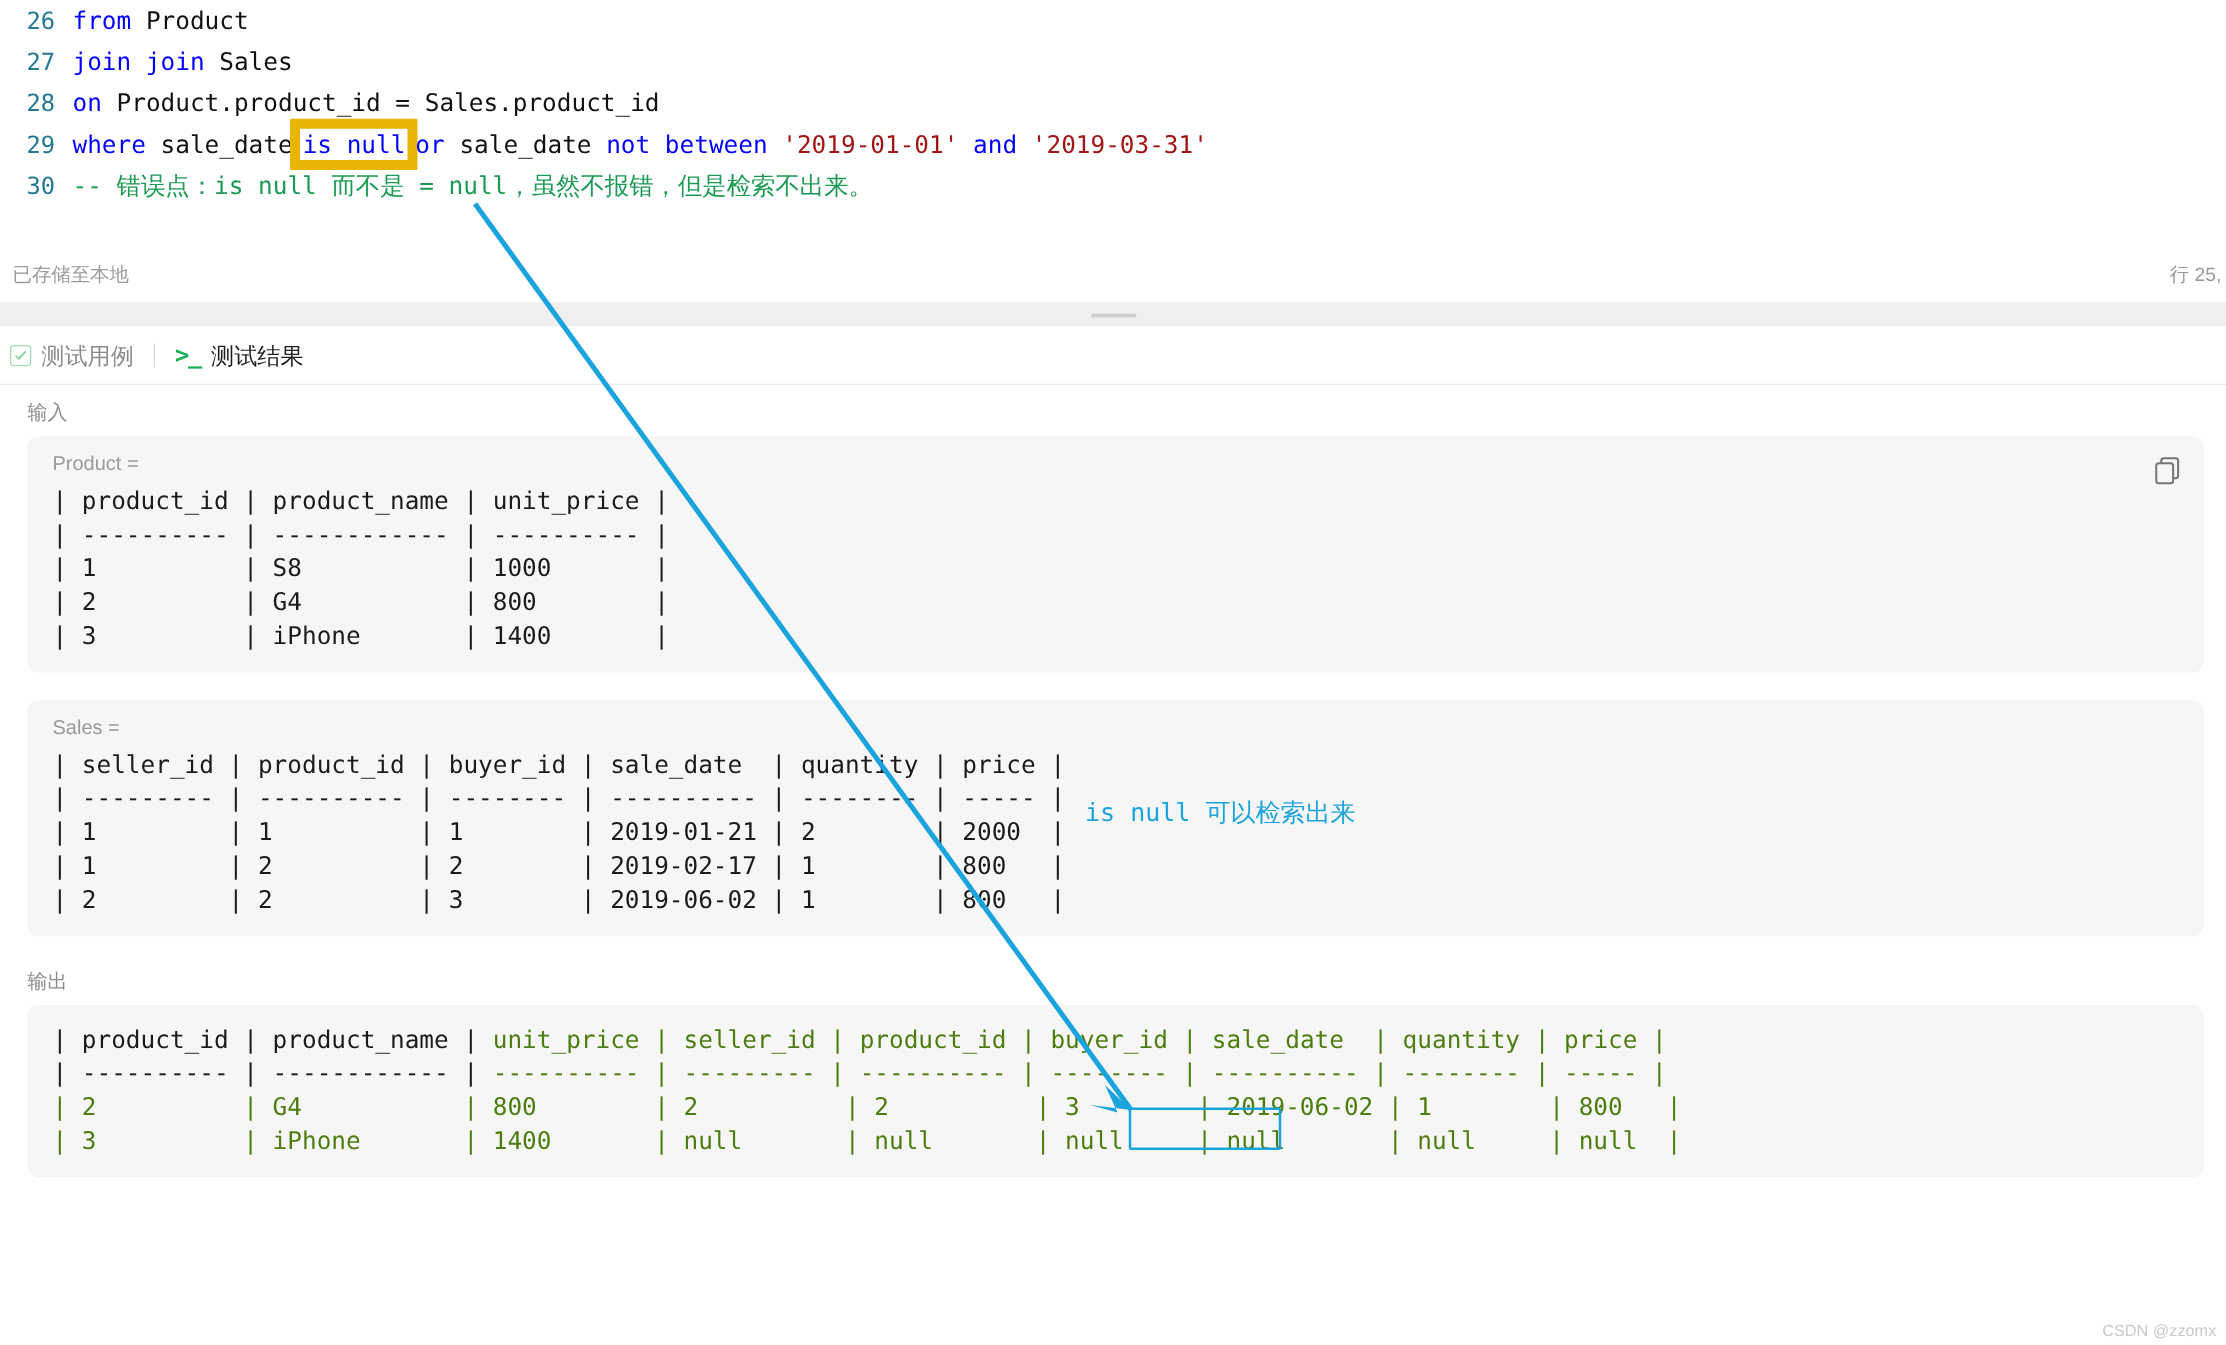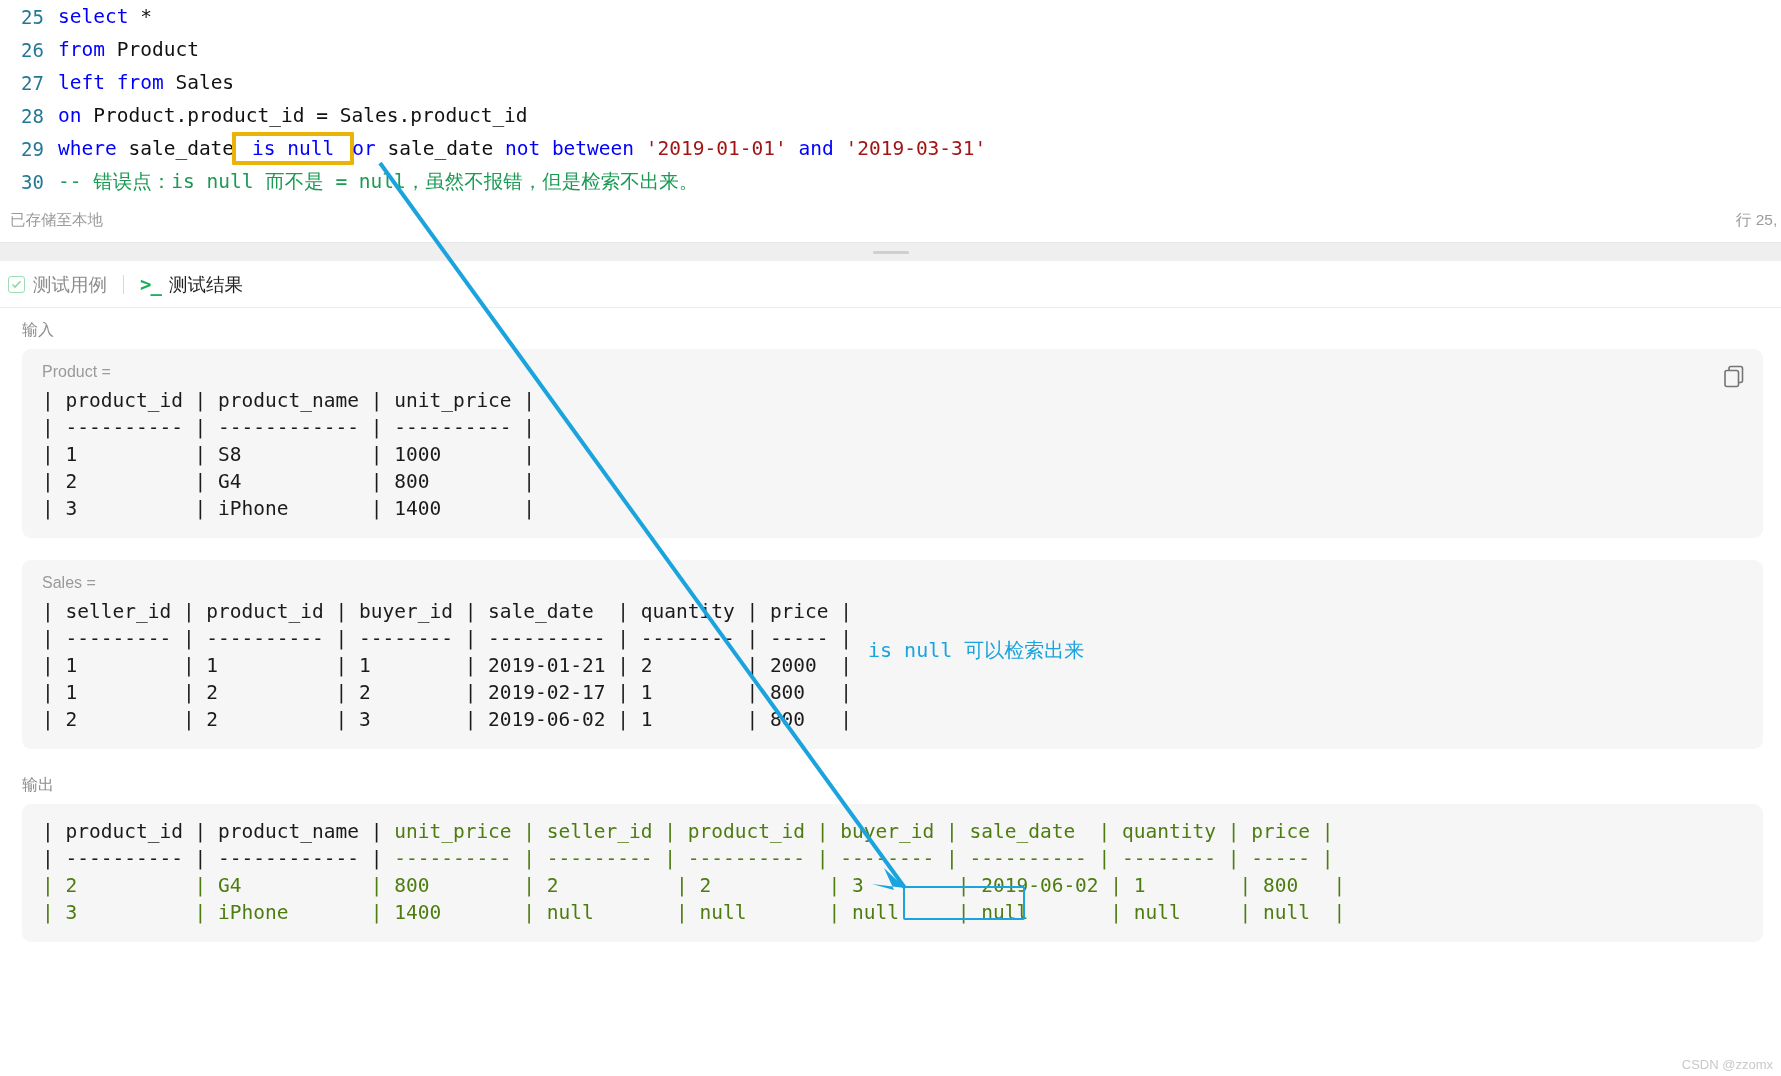--- a/index.html
+++ b/index.html
@@ -35,22 +35,22 @@
     color:#237893;
     font-family:"DejaVu Sans Mono","Liberation Mono",monospace;
     font-size:19px;
   }
   .code-text{flex:1;position:relative;}
   .kw{color:#0000ff;}
   .str{color:#a31515;}
   .plain{color:#111111;}
   .cmt{color:#1a9a53;}
   .hl-box{
-    border:4px solid #eab308;
-    padding:1px 16px;
+    border:8px solid #eab308;
+    padding:1px 2px;
     margin:0 -2px;
     border-radius:1px;
     text-align:center;
   }
 
   
   .statusbar{
     position:absolute;left:0;top:200px;width:1781px;height:42px;
     background:#ffffff;
     border-bottom:1px solid #e6e6e6;
@@ -160,23 +160,22 @@
     font-size:13px;color:#c9c9c9;
   }
 </style>
 </head>
 <body>
 
 <div class="root">
 
   <div class="editor">
     <div id="code-lines">
-        <div class="code-line"><div class="gutter">25</div><div class="code-text"><span class="kw">select</span><span class="plain"> </span><span class="plain">*</span></div></div>
         <div class="code-line"><div class="gutter">26</div><div class="code-text"><span class="kw">from</span><span class="plain"> Product</span></div></div>
-        <div class="code-line"><div class="gutter">27</div><div class="code-text"><span class="kw">left from</span><span class="plain"> Sales</span></div></div>
+        <div class="code-line"><div class="gutter">27</div><div class="code-text"><span class="kw">join join</span><span class="plain"> Sales</span></div></div>
         <div class="code-line"><div class="gutter">28</div><div class="code-text"><span class="kw">on</span><span class="plain"> Product.product_id = Sales.product_id</span></div></div>
         <div class="code-line"><div class="gutter">29</div><div class="code-text"><span class="kw">where</span><span class="plain"> sale_date</span><span class="kw hl-box">is null</span><span class="kw">or</span><span class="plain"> sale_date </span><span class="kw">not between</span><span class="plain"> </span><span class="str">'2019-01-01'</span><span class="plain"> </span><span class="kw">and</span><span class="plain"> </span><span class="str">'2019-03-31'</span></div></div>
         <div class="code-line"><div class="gutter">30</div><div class="code-text"><span class="cmt">-- 错误点：is null 而不是 = null，虽然不报错，但是检索不出来。</span></div></div>
       </div>
   </div>
 
   <div class="statusbar">
     <div class="status-left">已存储至本地</div>
     <div class="status-right">行 25, 列</div>
   </div>

